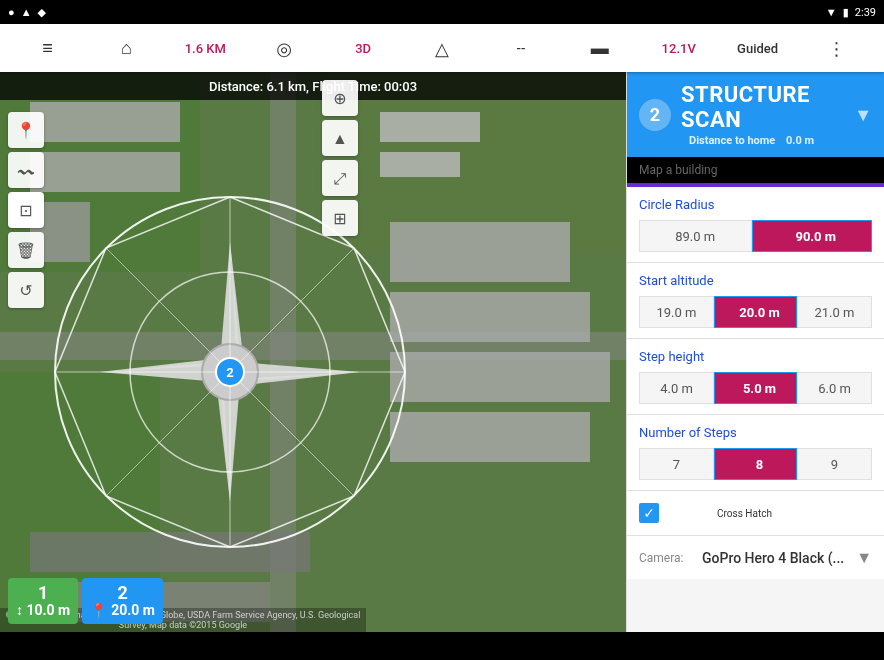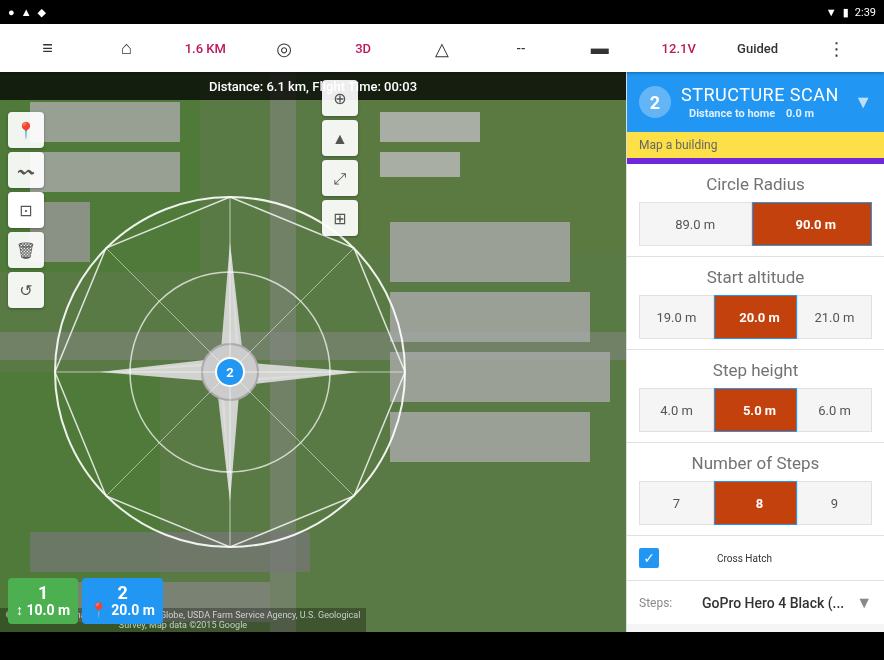--- a/index.html
+++ b/index.html
@@ -137,56 +137,55 @@
       min-height: 60px;
     }
     .scan-num {
       width: 32px; height: 32px;
       background: rgba(255,255,255,0.3);
       border-radius: 50%;
       display: flex; align-items: center; justify-content: center;
       color: #fff; font-size: 18px; font-weight: bold;
     }
     .scan-title-area { flex: 1; }
-    .scan-title { color: #fff; font-size: 18px; font-weight: normal; letter-spacing: 0.5px; }
+    .scan-title { color: #fff; font-size: 22px; font-weight: bold; letter-spacing: 0.5px; }
     .scan-subtitle { color: rgba(255,255,255,0.85); font-size: 11px; margin-top: 2px; }
     .scan-subtitle span { margin-left: 8px; font-weight: bold; }
     .scan-arrow { color: rgba(255,255,255,0.7); font-size: 18px; }
 
     
     #map-building-label {
-      background: #fde047;
+      background: #000000;
       padding: 6px 12px;
       font-size: 12px; color: #666;
-      border-bottom: 6px solid #6d28d9;
+      border-bottom: 4px solid #6d28d9;
     }
 
     
     .setting-section {
       background: #fff;
       border-bottom: 1px solid #e0e0e0;
       padding: 10px 12px;
     }
     .setting-label {
-      font-size: 17px; color: #737373;
+      font-size: 13px; color: #1d4ed8;
       margin-bottom: 8px;
-      text-align: center;
     }
     .value-row {
       display: flex; align-items: center; gap: 0;
     }
     .val-btn {
-      flex: 1; height: 44px;
+      flex: 1; height: 32px;
       background: #f5f5f5;
       border: 1px solid #e0e0e0;
       display: flex; align-items: center; justify-content: center;
       font-size: 13px; color: #555; cursor: pointer;
     }
     .val-btn.selected {
-      background: #c2410c; color: #fff;
+      background: #be185d; color: #fff;
       border-color: #2196F3; font-weight: bold; padding-left: 8px;
     }
 
     
     #cross-hatch-row {
       background: #fff;
       border-bottom: 1px solid #e0e0e0;
       padding: 12px 12px;
       display: flex; align-items: center; gap: 10px;
     }
@@ -387,19 +386,19 @@
         <div class="val-btn">9</div>
       </div>
     </div>
 
     <div id="cross-hatch-row">
       <div class="checkbox-custom">✓</div>
       <span class="cross-hatch-label">Cross Hatch</span>
     </div>
 
     <div id="camera-row">
-      <span class="camera-label">Steps:</span>
+      <span class="camera-label">Camera:</span>
       <span class="camera-value">GoPro Hero 4 Black (...</span>
       <span class="camera-arrow">▼</span>
     </div>
 
   </div>
 </div>
 
 </body></html>

